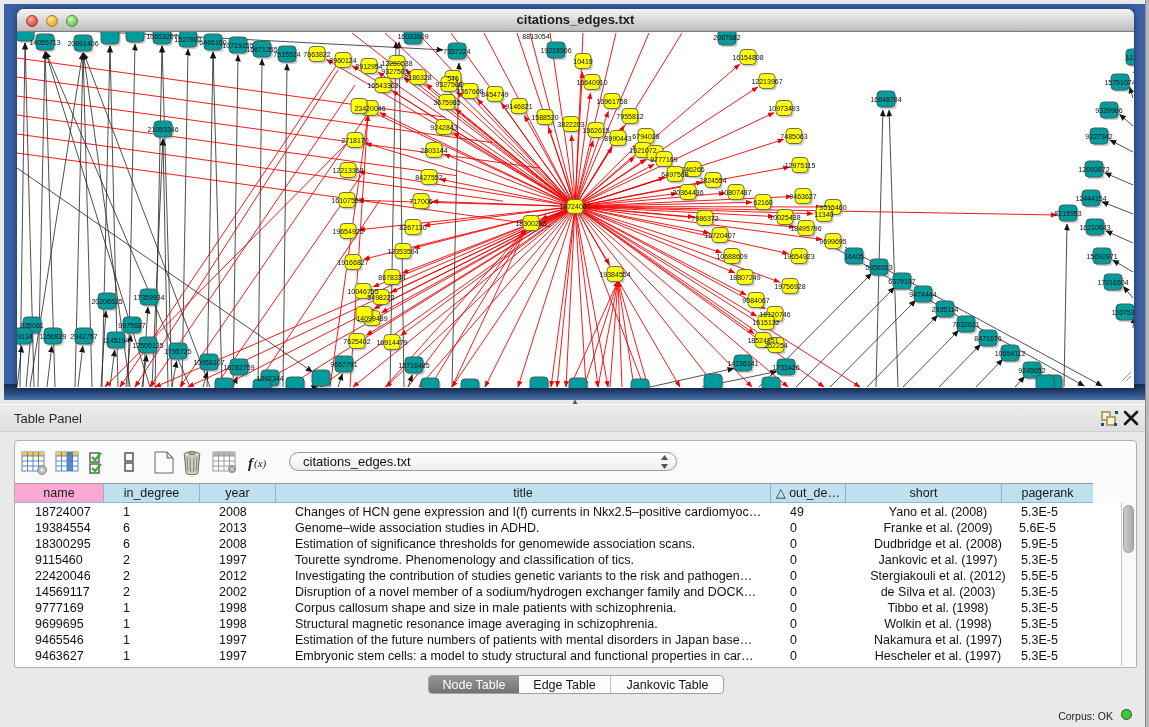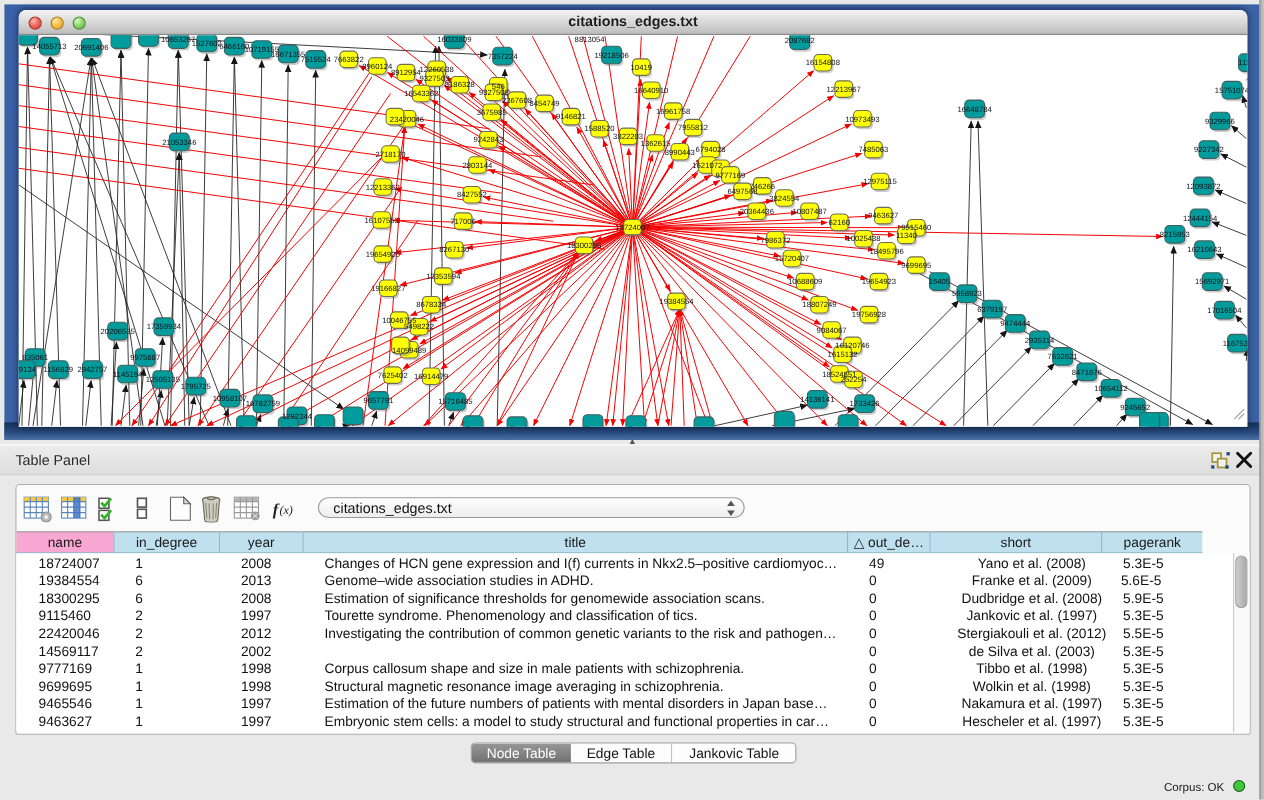--- a/index.html
+++ b/index.html
@@ -812,29 +812,30 @@
     <span style="left:204px">1997</span>
     <span style="left:280px;width:486px">Tourette syndrome. Phenomenology and classification of tics.</span>
     <span style="left:775px">0</span>
     <span class="ctr" style="left:845px;width:156px">Jankovic et al. (1997)</span>
     <span style="left:1006px">5.3E-5</span>
   </div>
 <div class="row" style="top:568px">
     <span style="left:20px">22420046</span>
     <span style="left:108px">2</span>
     <span style="left:204px">2012</span>
-    <span style="left:280px;width:486px">Investigating the contribution of common genetic variants to the risk and pathogen…</span>
+    <span style="left:280px;width:486px">Investigating the contribution of studies genetic variants to the risk and pathogen…</span>
     <span style="left:775px">0</span>
     <span class="ctr" style="left:845px;width:156px">Stergiakouli et al. (2012)</span>
     <span style="left:1006px">5.5E-5</span>
   </div>
 <div class="row" style="top:584px">
     <span style="left:20px">14569117</span>
     <span style="left:108px">2</span>
     <span style="left:204px">2002</span>
+    <span style="left:280px;width:486px">Disruption of a novel member of a sodium/hydrogen exchanger family and DOCK…</span>
     <span style="left:775px">0</span>
     <span class="ctr" style="left:845px;width:156px">de Silva et al. (2003)</span>
     <span style="left:1006px">5.3E-5</span>
   </div>
 <div class="row" style="top:600px">
     <span style="left:20px">9777169</span>
     <span style="left:108px">1</span>
     <span style="left:204px">1998</span>
     <span style="left:280px;width:486px">Corpus callosum shape and size in male patients with schizophrenia.</span>
     <span style="left:775px">0</span>

